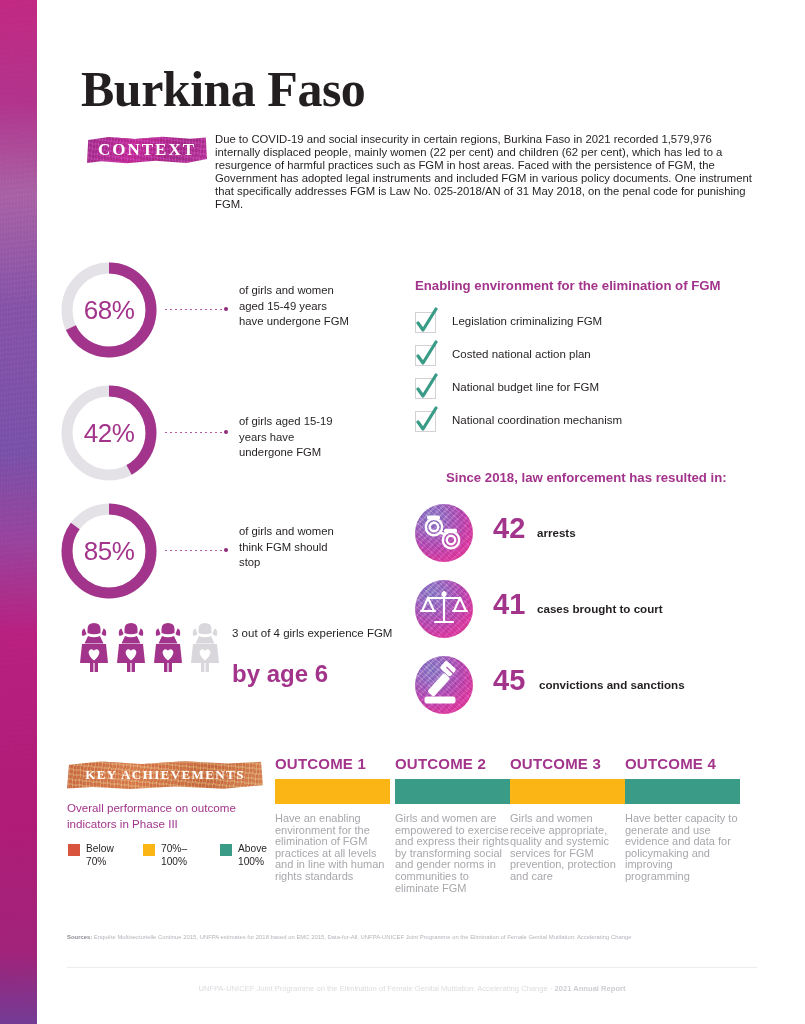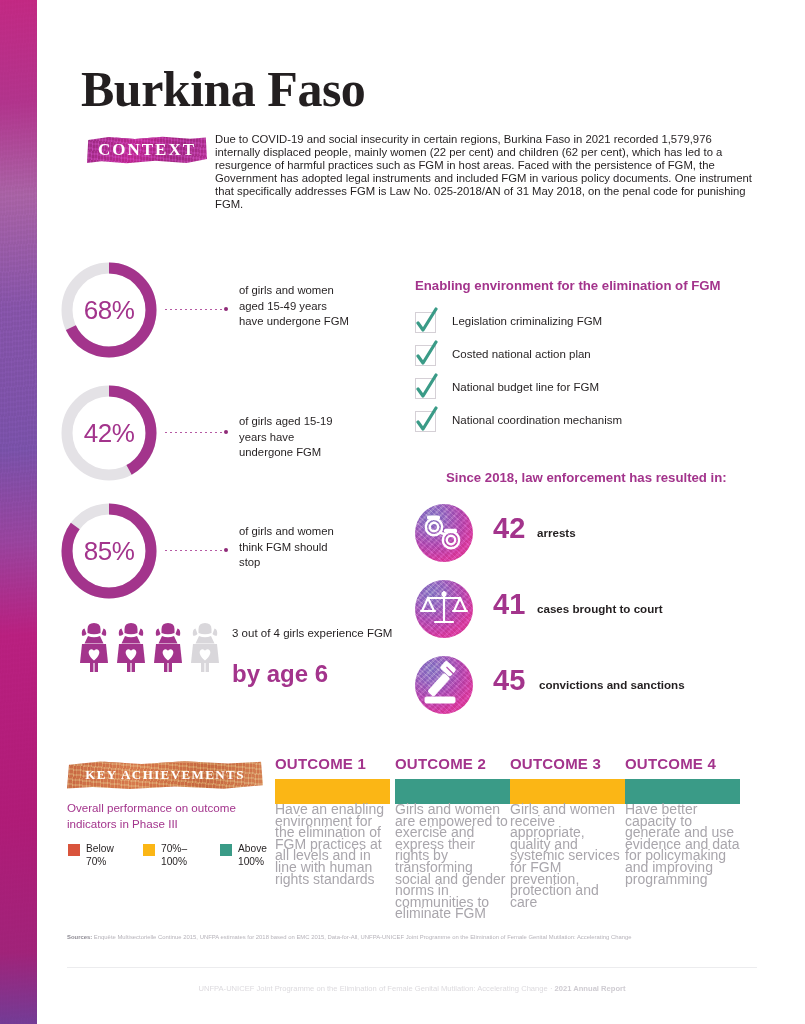--- a/index.html
+++ b/index.html
@@ -188,21 +188,21 @@
   .legend-tx {
     position: absolute; left: 18px; top: -1px;
     font-size: 10.2px; line-height: 13px; color: #231f20; width: 48px;
   }
 
   
   .outcome { position: absolute; top: 755px; width: 115px; }
   .outcome-title { font-size: 15px; font-weight: bold; color: #a3348c; letter-spacing: .2px; }
   .outcome-bar { margin-top: 7px; height: 25px; }
   .outcome-desc {
-    font-size: 14px; line-height: 11.6px; color: #a9a6ac;
+    margin-top: 9px; font-size: 11px; line-height: 11.6px; color: #a9a6ac;
   }
 
   
   #sources {
     position: absolute; left: 30px; top: 933px; width: 690px;
     font-size: 5.9px; line-height: 9.3px; color: #b6b3ba;
   }
   #sources b { color: #8d8a93; }
   #footer-rule {
     position: absolute; left: 30px; top: 967px; width: 690px; height: 1px;

